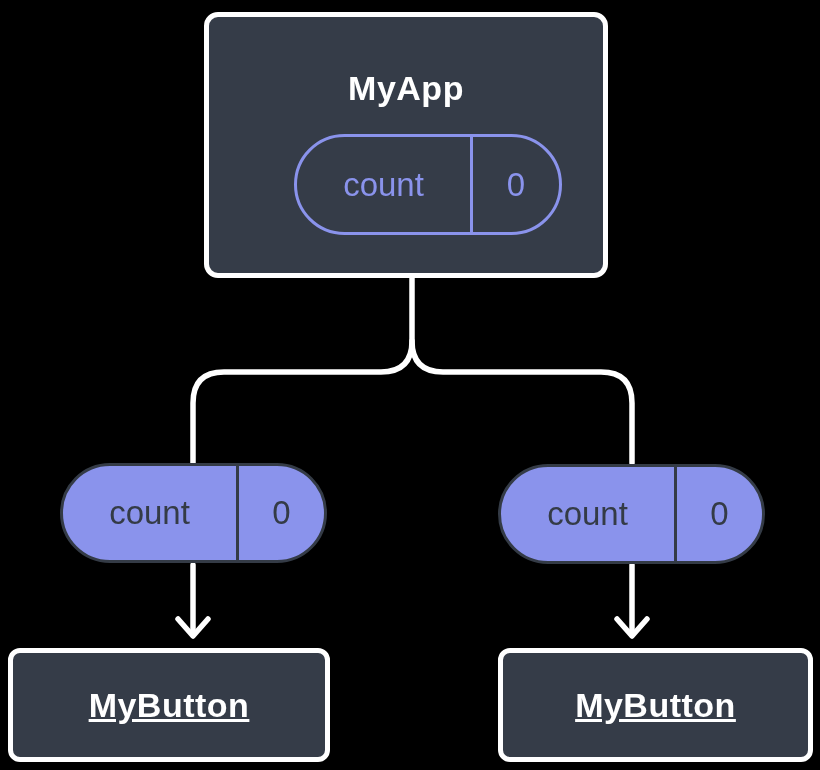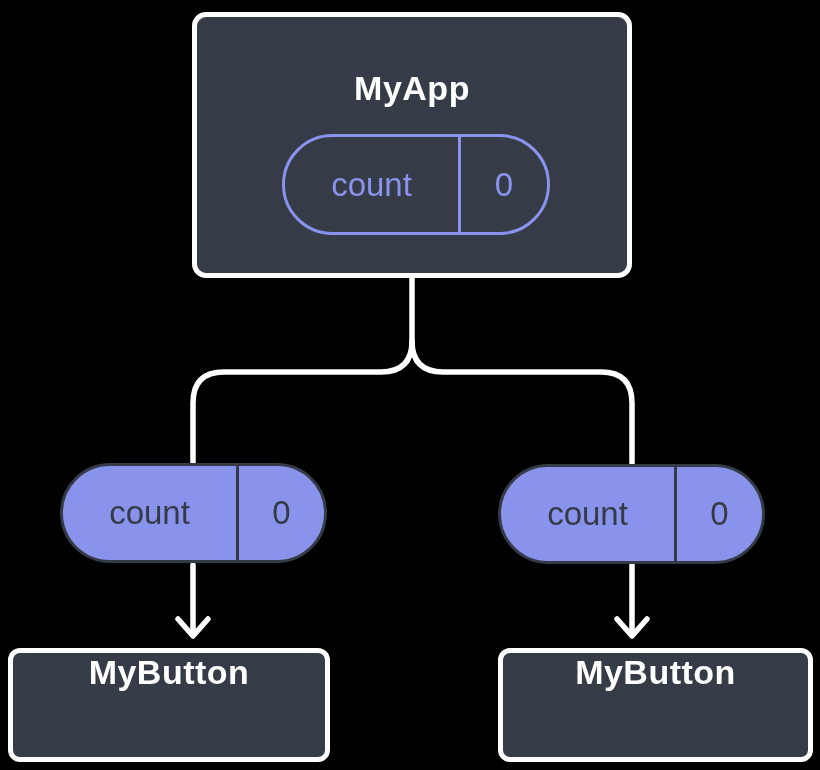--- a/index.html
+++ b/index.html
@@ -21,21 +21,21 @@
   }
   .connector-layer{
     position:absolute;left:0;top:0;width:820px;height:770px;
   }
   .node{
     position:absolute;
     background:var(--node-fill);
     border:5px solid var(--node-border);
     border-radius:14px;
   }
-  .root-node{left:192px;top:12px;width:440px;height:266px;}
+  .root-node{left:204px;top:12px;width:404px;height:266px;}
   .node-title{
     position:absolute;left:0;right:0;
     text-align:center;
     color:var(--light-text);
     font-size:34px;font-weight:700;
     letter-spacing:0.5px;
   }
   .root-node .node-title{top:52px;}
   .pill{
     display:flex;align-items:stretch;
@@ -61,25 +61,26 @@
     position:absolute;
     width:267px;height:100px;
     background:var(--accent-purple);
     border:3px solid var(--dark-text);
     color:var(--dark-text);
   }
   .prop-pill .divider{background:var(--dark-text);}
   .prop-pill-left{left:60px;top:463px;}
   .prop-pill-right{left:498px;top:464px;}
   .child-node{
-    display:flex;align-items:flex-start;justify-content:center;
+    display:flex;align-items:center;justify-content:center;
     color:var(--light-text);
     font-size:34px;font-weight:700;
     letter-spacing:0.5px;
     border-radius:12px;
+    text-decoration:underline;
   }
   .child-node-left{left:8px;top:648px;width:322px;height:114px;}
   .child-node-right{left:498px;top:648px;width:315px;height:114px;}
 </style>
 </head>
 <body>
 
 <div class="canvas">
 
   <svg class="connector-layer" width="820" height="770" viewBox="0 0 820 770" fill="none" stroke="#FFFFFF" stroke-width="5.5" stroke-linecap="round" stroke-linejoin="round">

